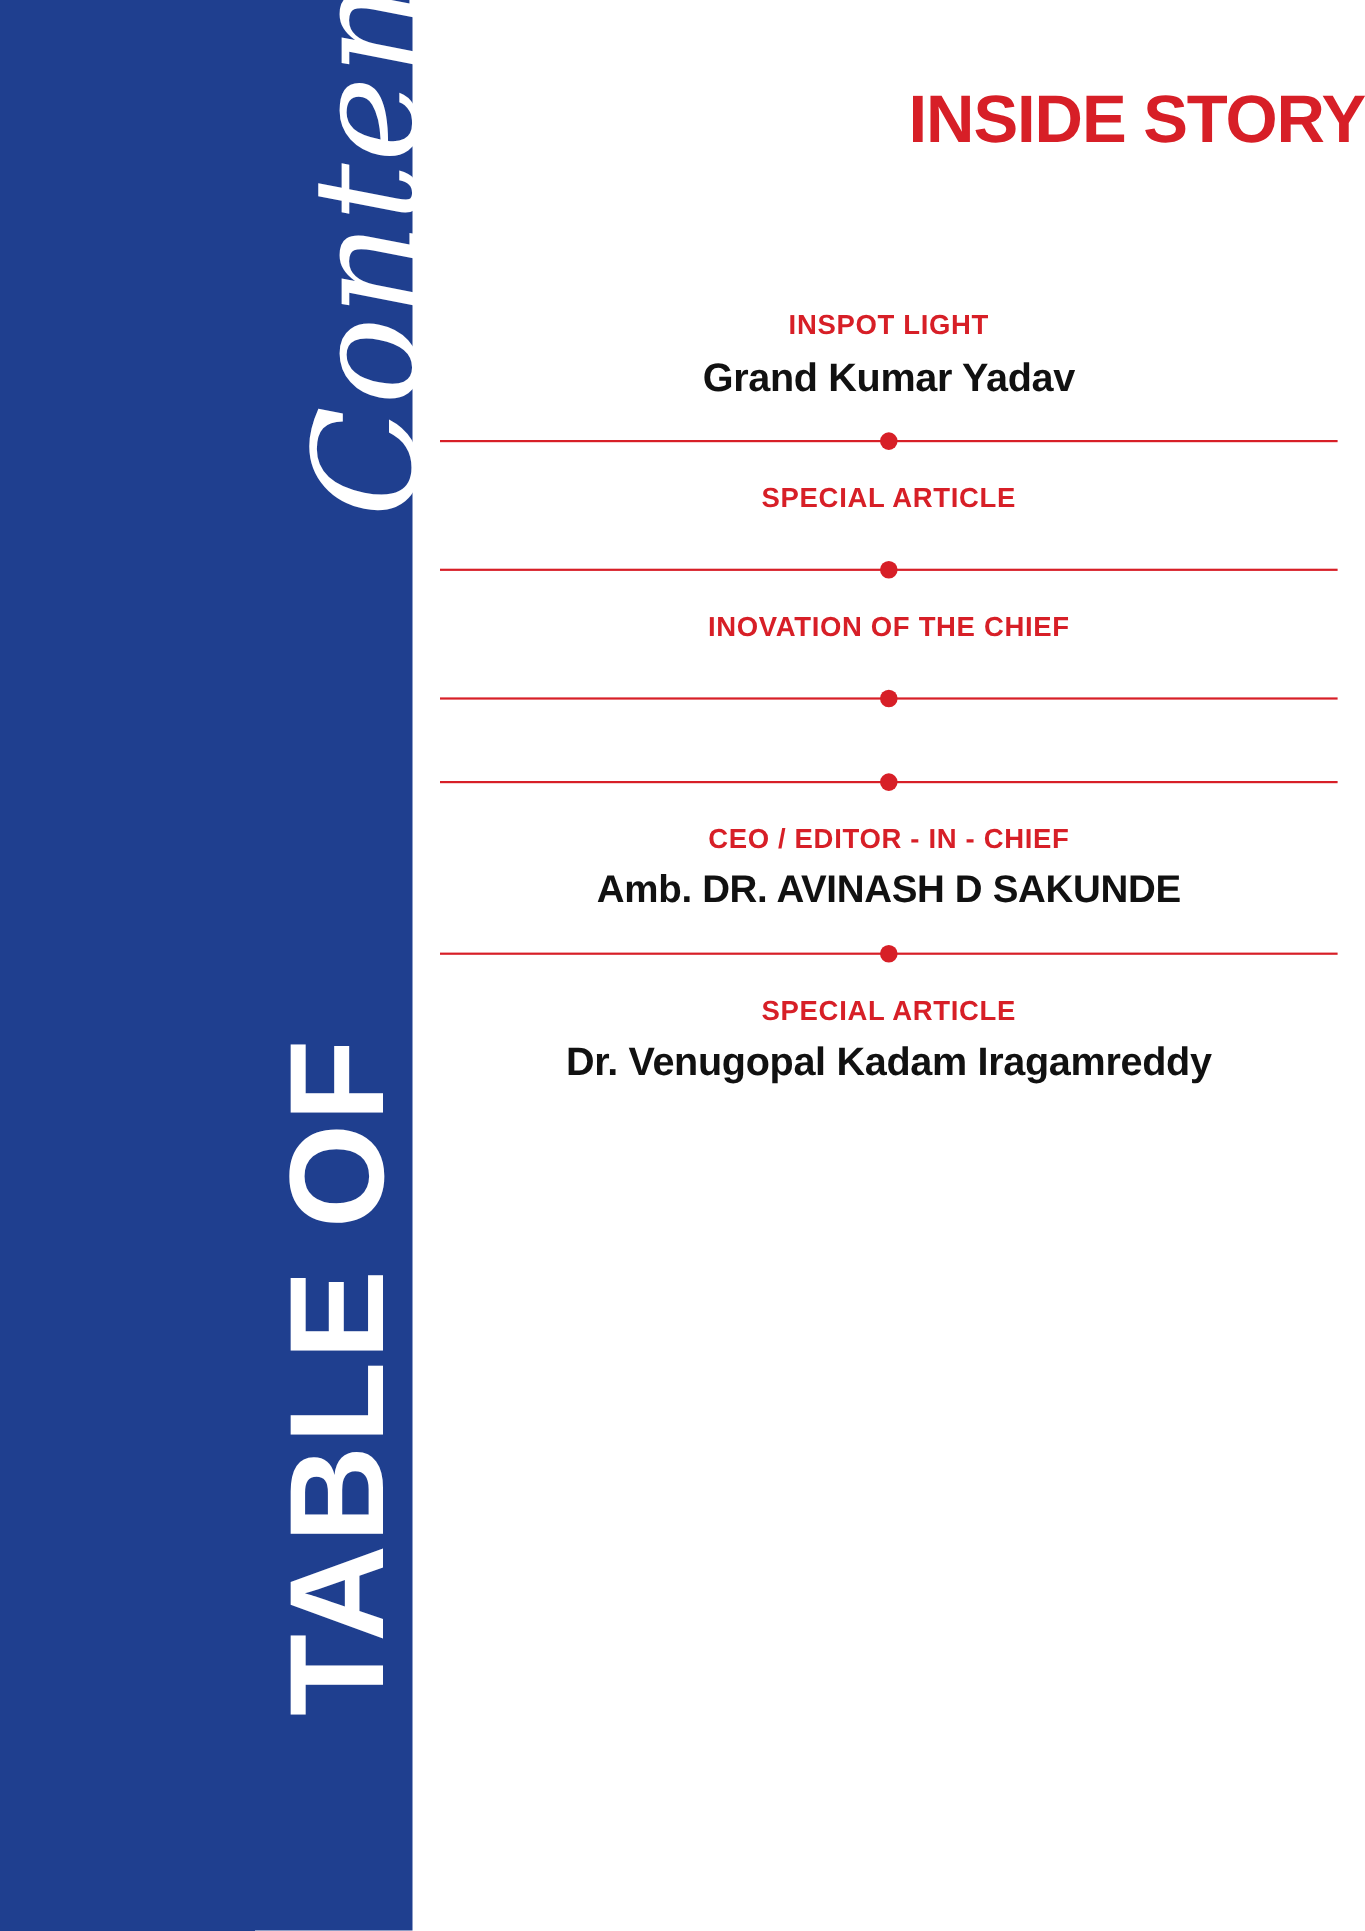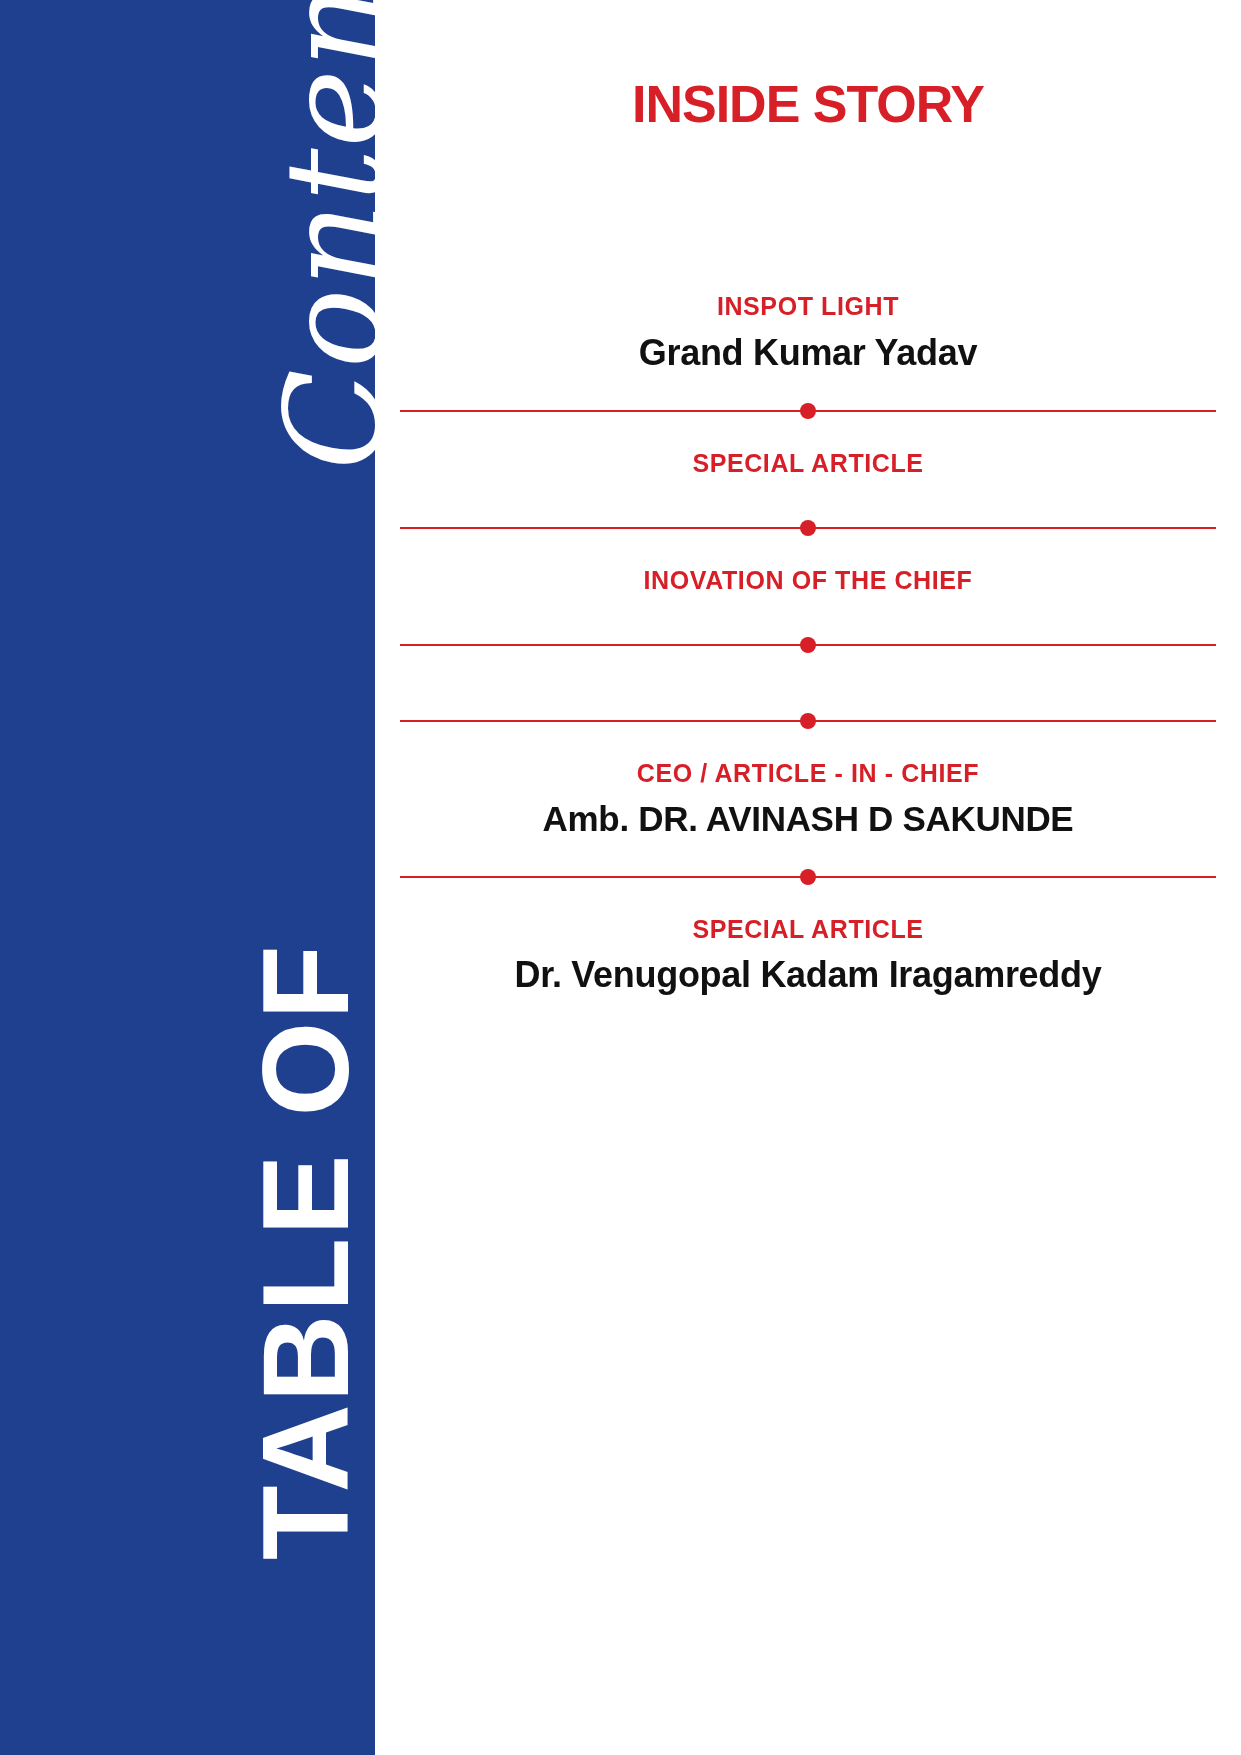--- a/index.html
+++ b/index.html
@@ -66,32 +66,32 @@
     left: 375px;
     top: 0;
     width: 866px;
     height: 1755px;
   }
   .page-title {
     position: absolute;
     top: 78px;
     left: 0;
     width: 866px;
-    text-align: center;
+    text-align: right;
     color: #d71f27;
     font-weight: bold;
-    font-size: 52px;
+    font-size: 61px;
     letter-spacing: -1px;
     line-height: 1;
     white-space: nowrap;
   }
 
   .entries {
     position: absolute;
-    top: 292px;
+    top: 282px;
     left: 0;
     width: 866px;
   }
   .entry {
     text-align: center;
     padding: 0 40px;
   }
   .entry-kicker {
     color: #d71f27;
     font-weight: bold;
@@ -182,21 +182,21 @@
       <div class="dot"></div>
     </div>
 
 
     <div class="divider">
       <div class="rule"></div>
       <div class="dot"></div>
     </div>
 
     <div class="entry">
-      <p class="entry-kicker">CEO / ARTICLE - IN - CHIEF</p>
+      <p class="entry-kicker">CEO / EDITOR - IN - CHIEF</p>
       <p class="entry-name wide">Amb. DR. AVINASH D SAKUNDE</p>
     </div>
 
     <div class="divider">
       <div class="rule"></div>
       <div class="dot"></div>
     </div>
 
     <div class="entry">
       <p class="entry-kicker">SPECIAL ARTICLE</p>

